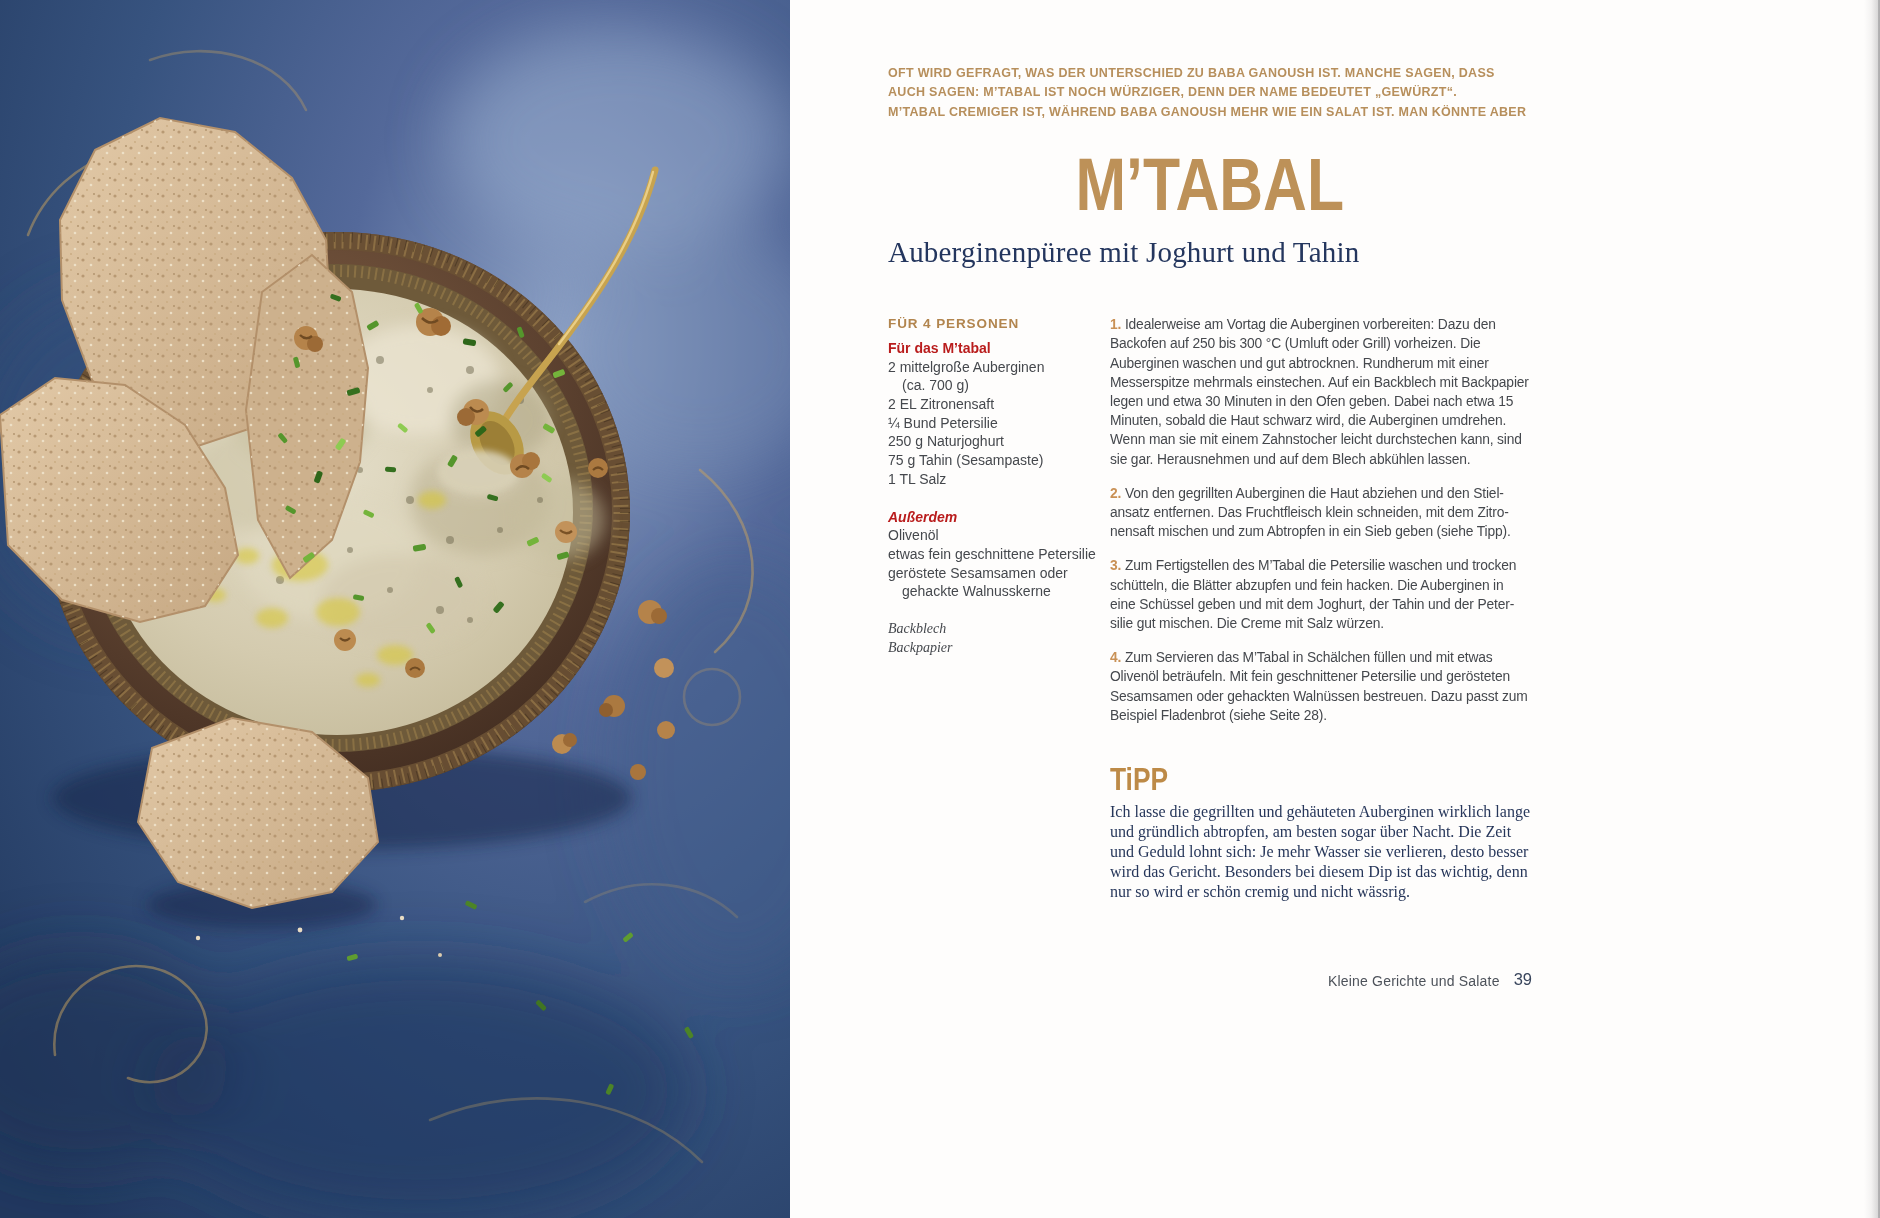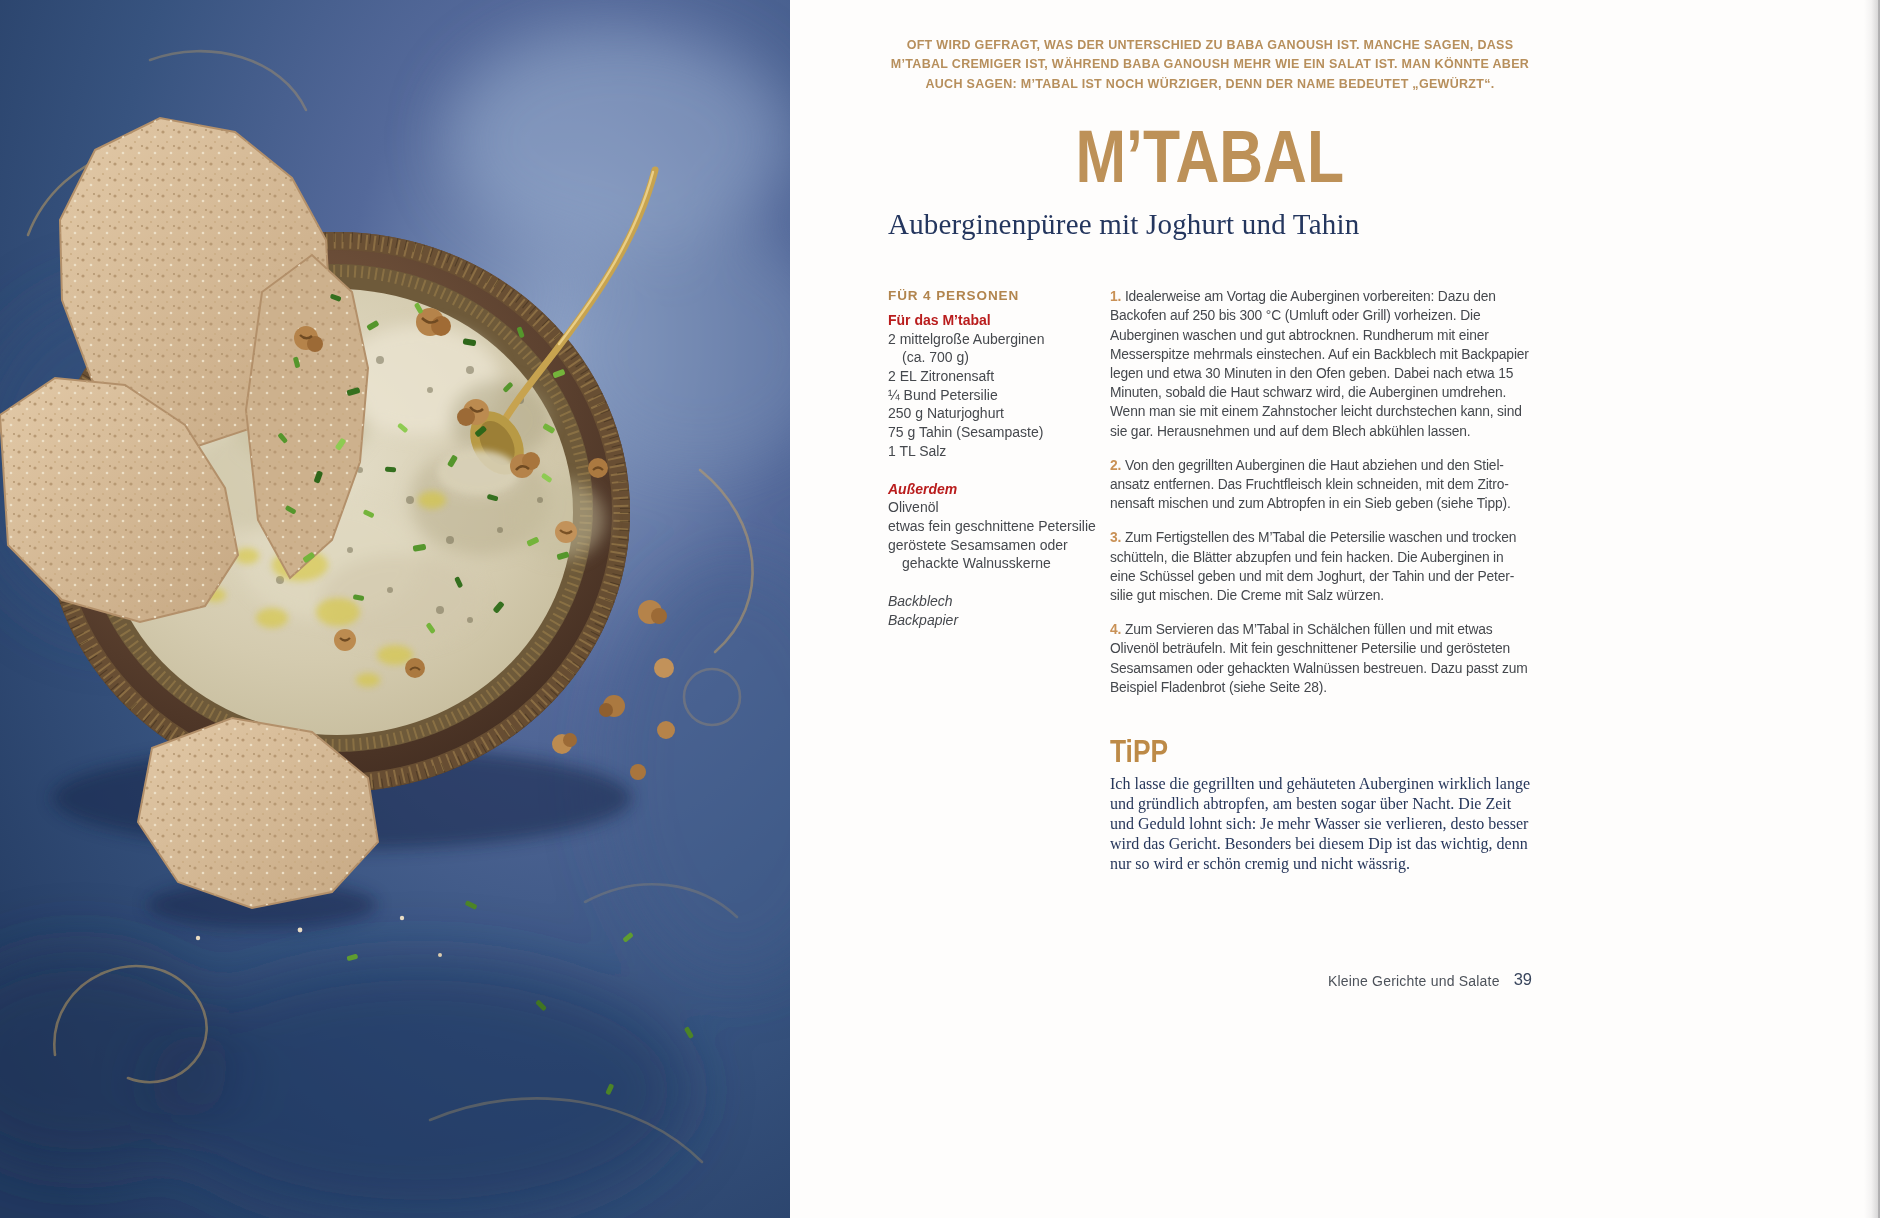--- a/index.html
+++ b/index.html
@@ -17,40 +17,40 @@
 
   
   .photo-page{position:absolute;left:0;top:0;width:790px;height:1218px;overflow:hidden;}
   .photo-page svg{display:block;}
 
   
   .recipe-page{position:absolute;left:790px;top:0;width:1090px;height:1218px;
     background:#fefdfc;}
   .content{position:relative;margin-left:98px;width:644px;}
 
-  .intro{padding-top:36px;text-align:center;color:var(--intro-gold);
+  .intro{padding-top:64px;text-align:left;color:var(--intro-gold);
     font-size:12.5px;font-weight:bold;letter-spacing:.3px;line-height:19.4px;}
   .intro div{white-space:nowrap;}
 
   .title-row{margin-top:26px;text-align:center;}
   .title-text{display:inline-block;transform:scaleX(.82);transform-origin:center;
     font-size:74px;font-weight:bold;color:var(--accent-gold);letter-spacing:0;
     line-height:1;}
 
   .subtitle{margin-top:14px;text-align:left;font-family:"Liberation Serif",serif;
     font-size:29px;font-weight:normal;color:var(--navy);letter-spacing:.2px;}
 
   .columns{margin-top:46px;display:flex;}
   .ing-col{width:222px;flex:none;font-size:14px;line-height:18.7px;color:var(--body-text);}
   .servings{color:#b2854e;font-weight:bold;font-size:13.5px;letter-spacing:.9px;margin-bottom:5px;}
   .ing-group-title{font-weight:bold;color:#b91c1c;}
   .ing-item{color:#45484d;}
   .ing-item.indent{padding-left:14px;}
   .group2{margin-top:19px;font-style:italic;}
-  .equipment{margin-top:19px;font-style:italic;color:#45484d;}
+  .equipment{margin-top:19px;font-style:italic;color:#45484d;font-family:Liberation Serif, serif;}
 
   .steps-col{width:422px;flex:none;font-size:13.8px;letter-spacing:-.15px;
     line-height:19.2px;color:var(--body-text);}
   .step{margin-bottom:15px;}
   .step .num{font-weight:bold;color:var(--step-number);}
 
   .tip{margin-top:24px;margin-left:222px;width:424px;}
   .tip-title-row{height:30px;}
   .tip-title{display:inline-block;transform:scaleX(.85);transform-origin:left;
     font-size:31px;font-weight:bold;color:#bd8a47;line-height:1;}
@@ -315,22 +315,22 @@
       </g>
     </svg>
   </div>
 
   <div class="recipe-page">
     <div class="content">
 
       <div class="intro">
 
       <div>OFT WIRD GEFRAGT, WAS DER UNTERSCHIED ZU BABA GANOUSH IST. MANCHE SAGEN, DASS</div>
+          <div>AUCH SAGEN: M’TABAL IST NOCH WÜRZIGER, DENN DER NAME BEDEUTET „GEWÜRZT“.</div>
           <div>M’TABAL CREMIGER IST, WÄHREND BABA GANOUSH MEHR WIE EIN SALAT IST. MAN KÖNNTE ABER</div>
-          <div>AUCH SAGEN: M’TABAL IST NOCH WÜRZIGER, DENN DER NAME BEDEUTET „GEWÜRZT“.</div>
         </div>
 
       <div class="title-row">
         <span class="title-text">M’TABAL</span>
       </div>
 
       <div class="subtitle">Auberginenpüree mit Joghurt und Tahin</div>
 
       <div class="columns">
 

